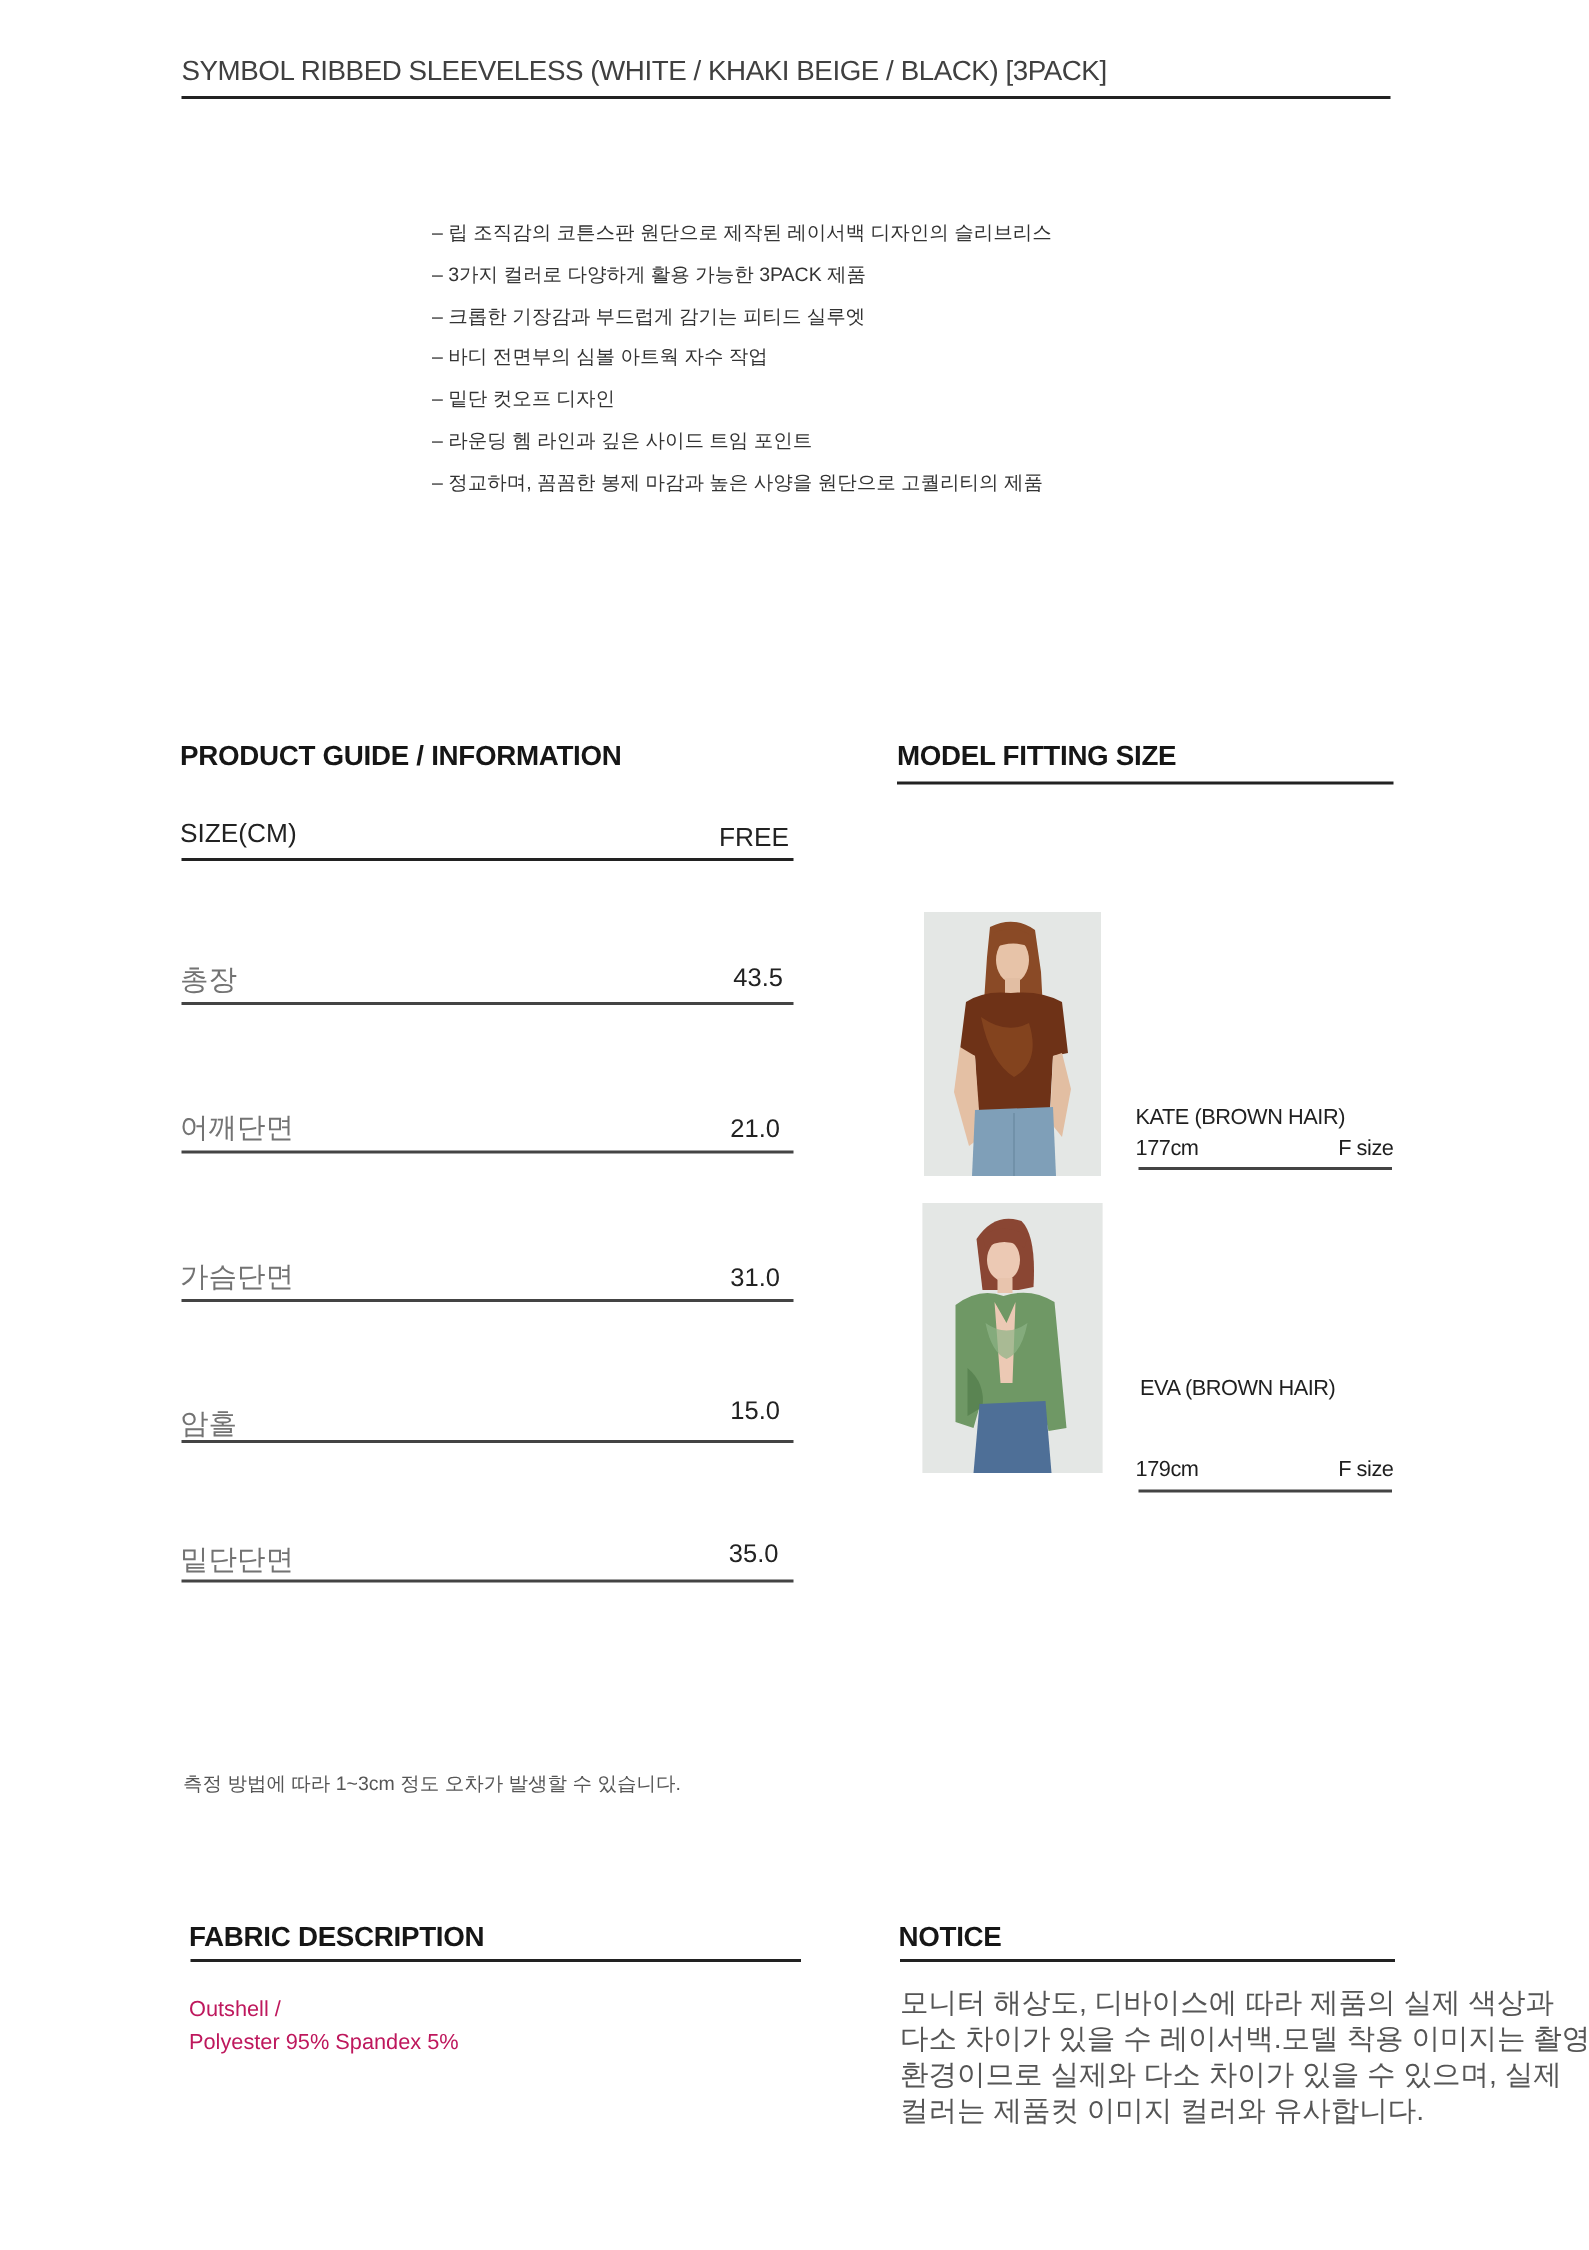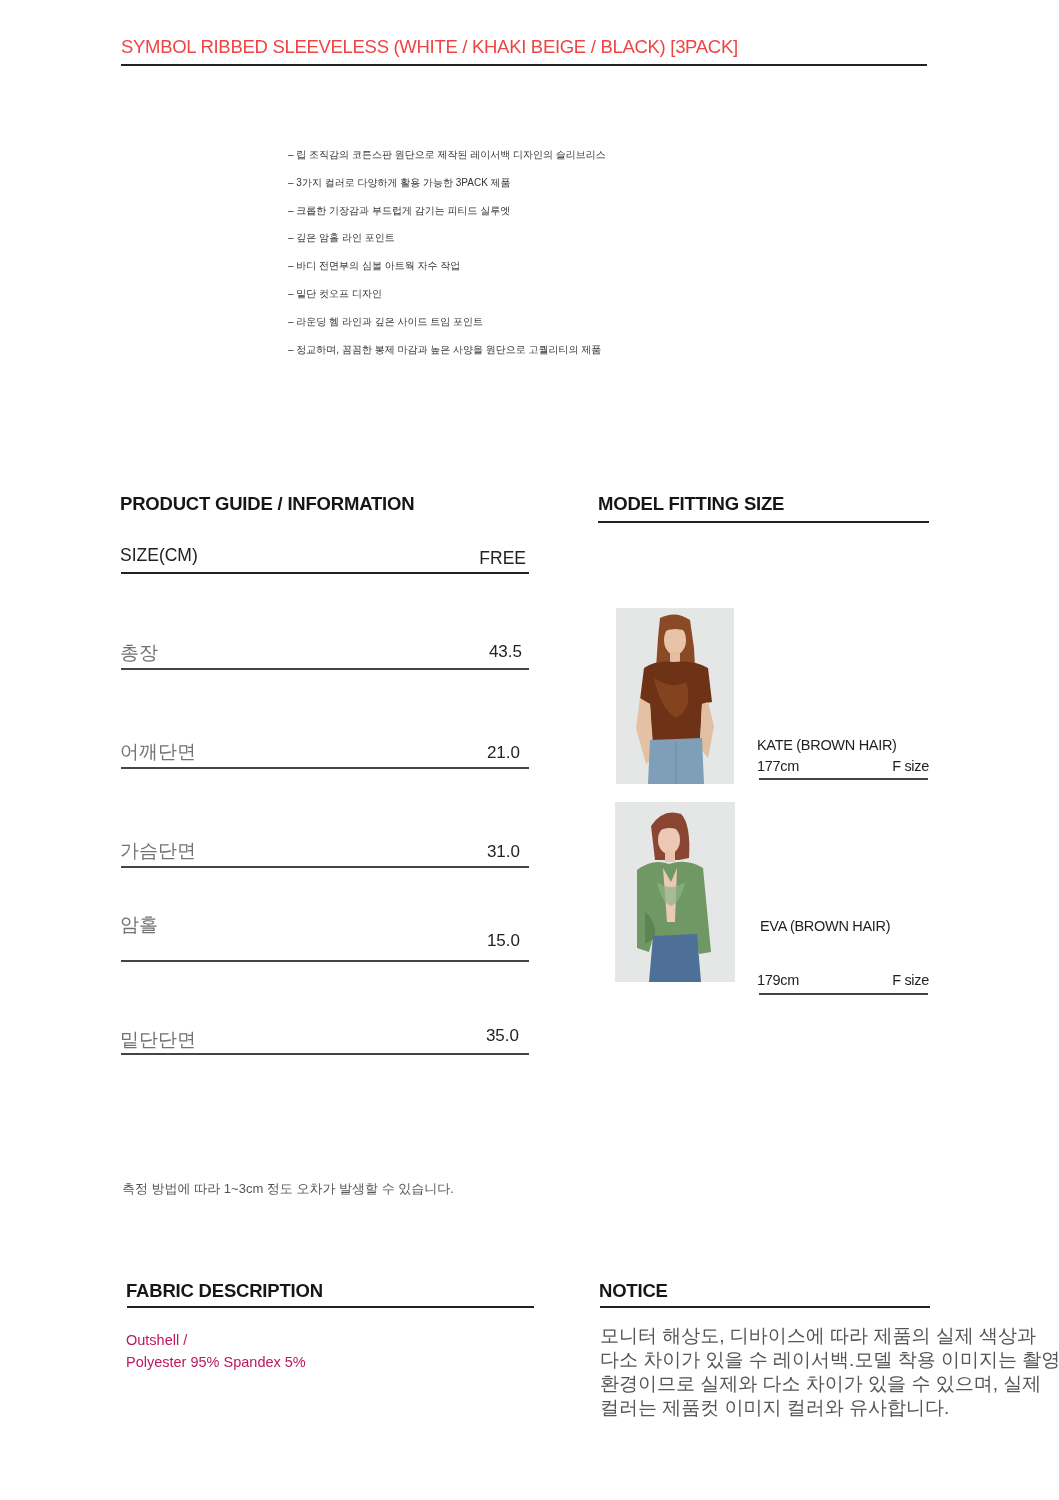--- a/index.html
+++ b/index.html
@@ -1,21 +1,21 @@
 <!DOCTYPE html>
 <html><head>
   <meta charset="utf-8">
   <style>
     html, body { margin:0; padding:0; background:#ffffff; }
     body { width:1059px; height:1500px; position:relative; overflow:hidden;
       font-family:"Liberation Sans", "DejaVu Sans", sans-serif; color:#1a1a1a; }
     .abs { position:absolute; }
-    .title { left:121px; top:36px; font-size:18.5px; letter-spacing:-0.3px; color:#ef4444; }
+    .title { left:121px; top:36px; font-size:18.5px; letter-spacing:-0.3px; color:#404040; }
     .title-rule { left:121px; top:64px; width:806px; height:2px; background:#222; }
-    .features { left:288px; top:141px; font-size:10px; color:#333; line-height:27.8px; }
+    .features { left:288px; top:141px; font-size:13px; color:#333; line-height:27.8px; }
     .features div { white-space:nowrap; }
     .sec-head { font-size:18.5px; font-weight:bold; letter-spacing:-0.2px; color:#161616; }
     .rule { height:2px; background:#222; }
     .thin-rule { height:1.5px; background:#444; }
     .size-label { font-size:17.5px; color:#222; }
     .row-label { font-size:19px; color:#737373; }
     .row-val { font-size:17px; color:#222; text-align:right; width:120px; }
     .model-img { overflow:hidden; }
     .model-name { font-size:14.5px; color:#1f1f1f; letter-spacing:-0.3px; white-space:nowrap; }
     .model-meta { font-size:14.5px; color:#1f1f1f; letter-spacing:-0.3px; }
@@ -26,21 +26,20 @@
 </head>
 <body>
 
 <div class="abs title">SYMBOL RIBBED SLEEVELESS (WHITE / KHAKI BEIGE / BLACK) [3PACK]</div>
 <div class="abs title-rule"></div>
 
 <div class="abs features">
   <div>– 립 조직감의 코튼스판 원단으로 제작된 레이서백 디자인의 슬리브리스</div>
   <div>– 3가지 컬러로 다양하게 활용 가능한 3PACK 제품</div>
   <div>– 크롭한 기장감과 부드럽게 감기는 피티드 실루엣</div>
-  <div>– 깊은 암홀 라인 포인트</div>
   <div>– 바디 전면부의 심볼 아트웍 자수 작업</div>
   <div>– 밑단 컷오프 디자인</div>
   <div>– 라운딩 헴 라인과 깊은 사이드 트임 포인트</div>
   <div>– 정교하며, 꼼꼼한 봉제 마감과 높은 사양을 원단으로 고퀄리티의 제품</div>
 </div>
 
 <div class="abs sec-head" style="left:120px; top:493px;">PRODUCT GUIDE / INFORMATION</div>
 
 <div class="abs size-label" style="left:120px; top:545px;">SIZE(CM)</div>
 <div class="abs size-label" style="left:406px; top:548px; width:120px; text-align:right;">FREE</div>
@@ -56,21 +55,21 @@
     <div class="abs row-label" style="left:120px; top:739px;">어깨단면</div>
     <div class="abs row-val" style="left:400px; top:743px;">21.0</div>
     <div class="abs thin-rule" style="left:121px; top:767px; width:408px;"></div>
   </div>
   <div>
     <div class="abs row-label" style="left:120px; top:838px;">가슴단면</div>
     <div class="abs row-val" style="left:400px; top:842px;">31.0</div>
     <div class="abs thin-rule" style="left:121px; top:866px; width:408px;"></div>
   </div>
   <div>
-    <div class="abs row-label" style="left:120px; top:912px;text-align:center;">암홀</div>
+    <div class="abs row-label" style="left:120px; top:936px;text-align:center;">암홀</div>
     <div class="abs row-val" style="left:400px; top:931px;">15.0</div>
     <div class="abs thin-rule" style="left:121px; top:960px; width:408px;"></div>
   </div>
   <div>
     <div class="abs row-label" style="left:120px; top:1027px;">밑단단면</div>
     <div class="abs row-val" style="left:399px; top:1026px;">35.0</div>
     <div class="abs thin-rule" style="left:121px; top:1053px; width:408px;"></div>
   </div>
 </div>
 

